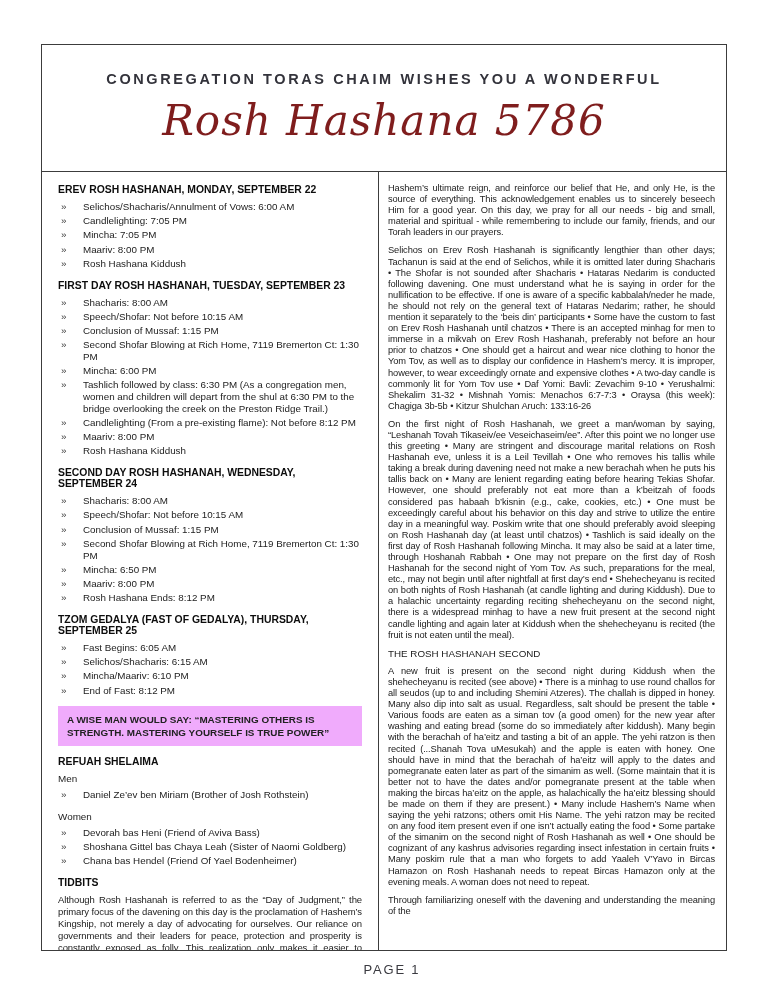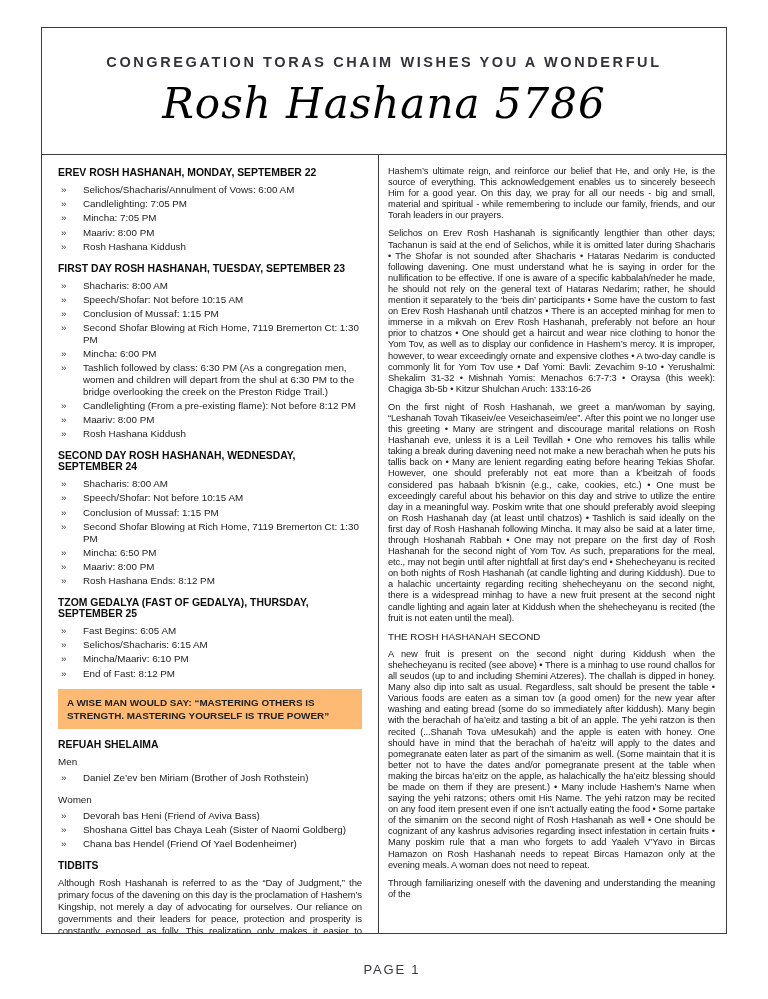--- a/index.html
+++ b/index.html
@@ -3,36 +3,36 @@
 <meta charset="utf-8">
 <style>
   * { margin:0; padding:0; box-sizing:border-box; }
   html, body { background:#ffffff; }
   body {
     width:768px; height:999px; position:relative;
     font-family:"Liberation Sans", sans-serif;
     color:#1e1e1e; overflow:hidden;
   }
   .sheet {
-    position:absolute; left:41px; top:27px; width:686px; height:907px;
+    position:absolute; left:41px; top:44px; width:686px; height:907px;
     border:1px solid #3c3c3c; background:#fff;
     display:flex; flex-direction:column;
   }
   
   .masthead {
     height:127px; border-bottom:1px solid #3c3c3c; flex:0 0 auto;
     display:flex; flex-direction:column; align-items:center; justify-content:center;
     gap:9px; text-align:center;
   }
   .greeting {
     font-size:14.5px; font-weight:600; letter-spacing:2.6px; color:#33333b;
   }
   .script-title {
     font-family:"DejaVu Serif", serif; font-style:italic;
-    font-size:42px; color:#000000; letter-spacing:1px;
+    font-size:42px; color:#7f1d1d; letter-spacing:1px;
   }
   
   .page-body { flex:1 1 auto; display:flex; overflow:hidden; }
   .col-left {
     width:337px; flex:0 0 337px; padding:12px 16px 8px 16px;
     border-right:1px solid #3c3c3c;
   }
   .col-right {
     flex:1 1 auto; padding:11px 11px 8px 9px;
     font-size:9.3px; line-height:11.1px; letter-spacing:-0.1px;
@@ -47,21 +47,21 @@
   }
   ul.sched { list-style:none; margin-bottom:10px; }
   ul.sched li {
     position:relative; padding-left:25px;
     font-size:9.8px; line-height:11.8px; margin-bottom:2.4px; color:#222;
   }
   ul.sched li::before {
     content:"\00bb"; position:absolute; left:3px; top:0; color:#333;
   }
   .quote-box {
-    background:#fdba74; padding:7px 9px; margin:2px 0 10px 0;
+    background:#f0abfc; padding:7px 9px; margin:2px 0 10px 0;
     font-weight:700; font-size:9.9px; line-height:13px; color:#222;
   }
   .group-label { font-size:9.9px; color:#222; margin-bottom:5px; }
   .tidbits-text {
     font-size:9.5px; line-height:12px; text-align:justify; color:#222;
     letter-spacing:-0.1px;
   }
   
   .page-footer {
     position:absolute; left:16px; right:0; top:962px; text-align:center;

